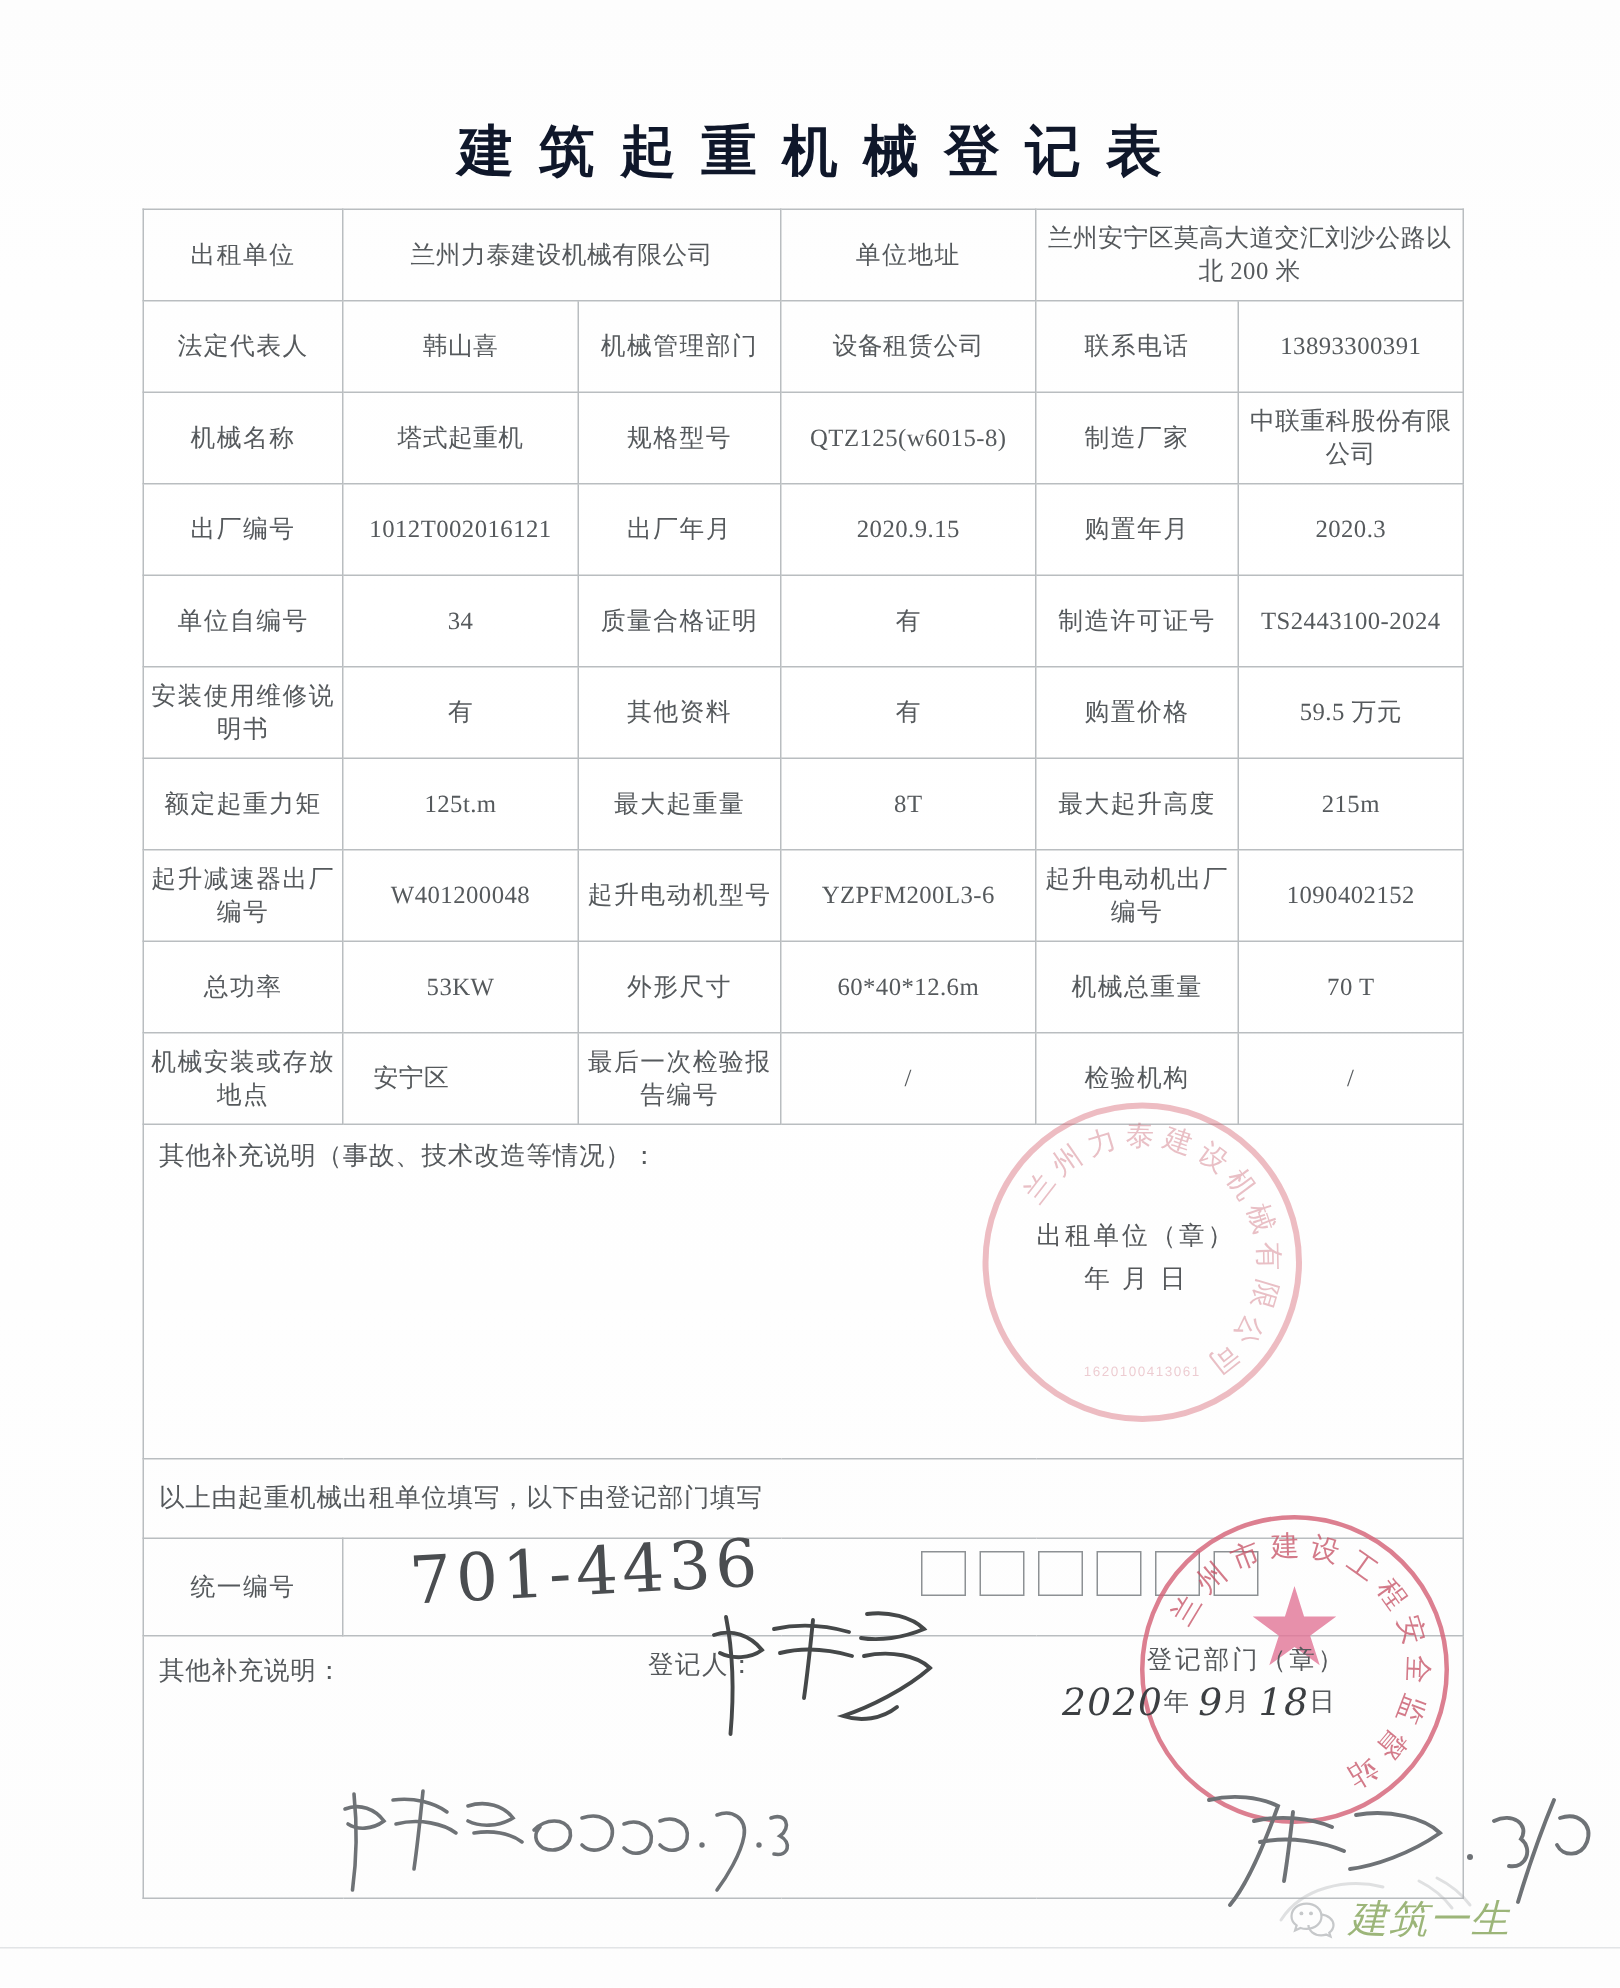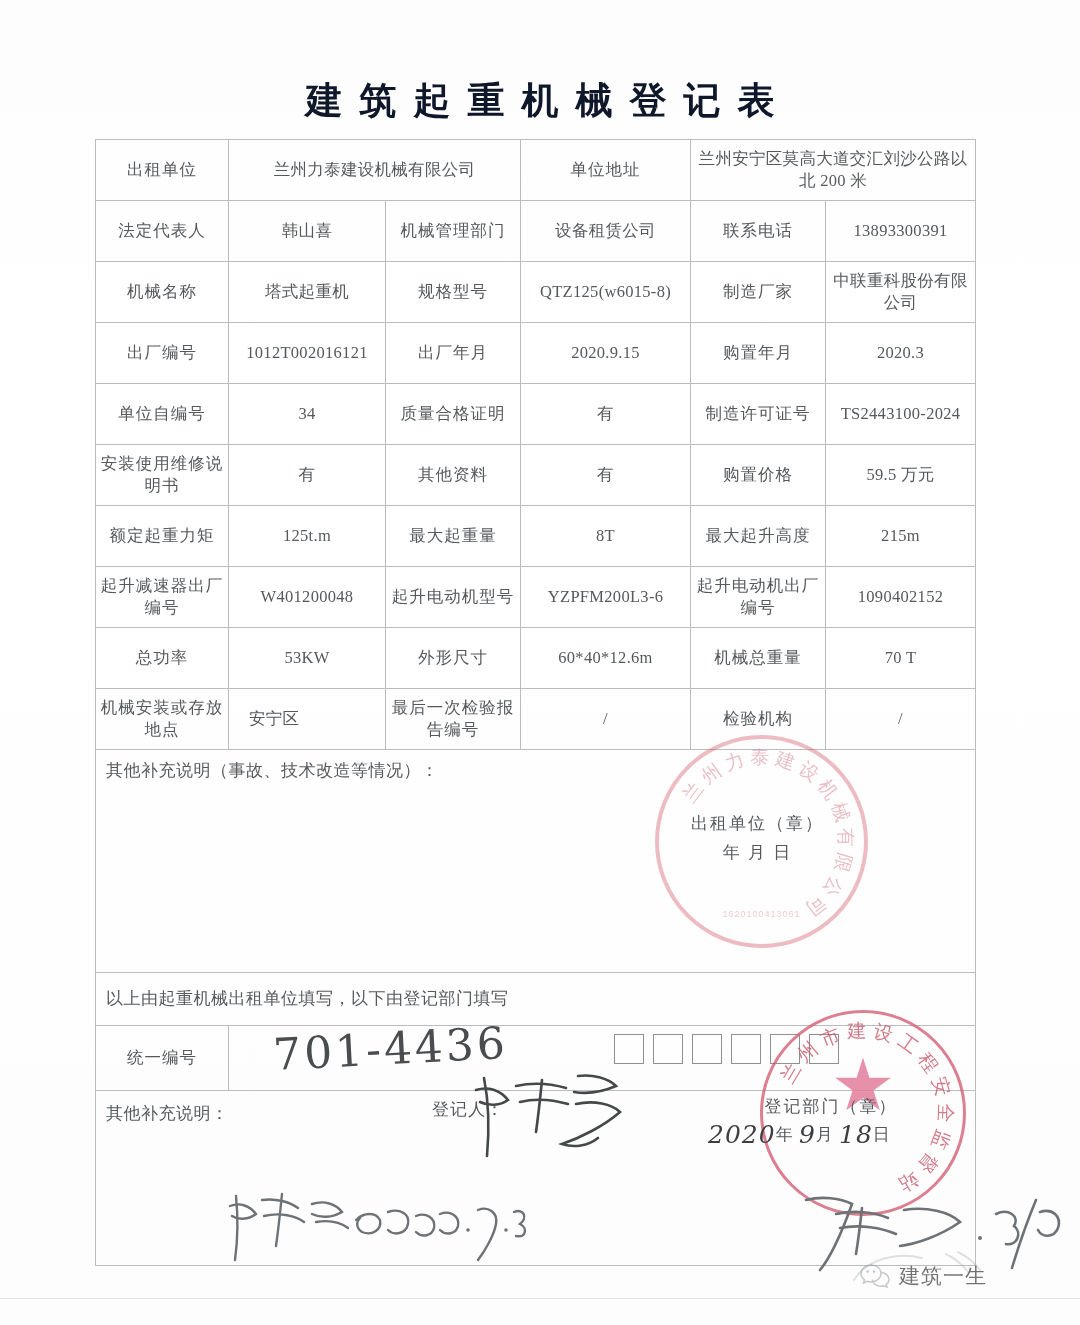--- a/index.html
+++ b/index.html
@@ -101,21 +101,21 @@
   }
 
   .sig-bl{position:absolute;left:228px;top:1190px;width:300px;height:75px;}
   .sig-br{position:absolute;left:800px;top:1192px;width:270px;height:80px;}
 
   
   .watermark{
     position:absolute;left:860px;top:1262px;display:flex;align-items:center;gap:9px;
     opacity:.55;
   }
-  .watermark .wm-text{font-size:21px;color:#000000;letter-spacing:1px;}
+  .watermark .wm-text{font-size:26px;color:#4d7c0f;letter-spacing:1px;font-style:italic;}
   .wm-swoosh{position:absolute;left:850px;top:1250px;width:150px;height:42px;opacity:.35;}
 
   .bottom-rule{position:absolute;left:0;right:0;top:1298px;height:1px;background:#e2e4e6;}
 </style>
 </head>
 <body>
 
 <div class="paper"></div>
 
 <div class="page-title">建筑起重机械登记表</div>

